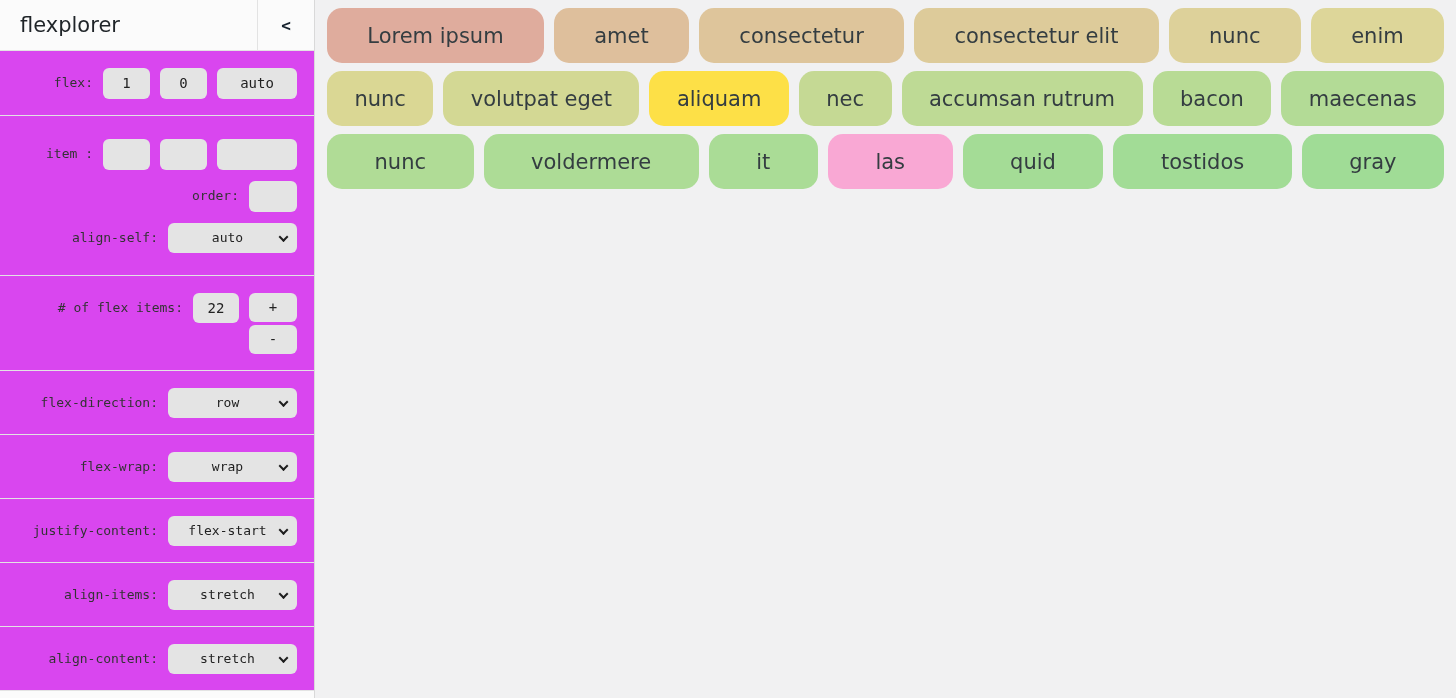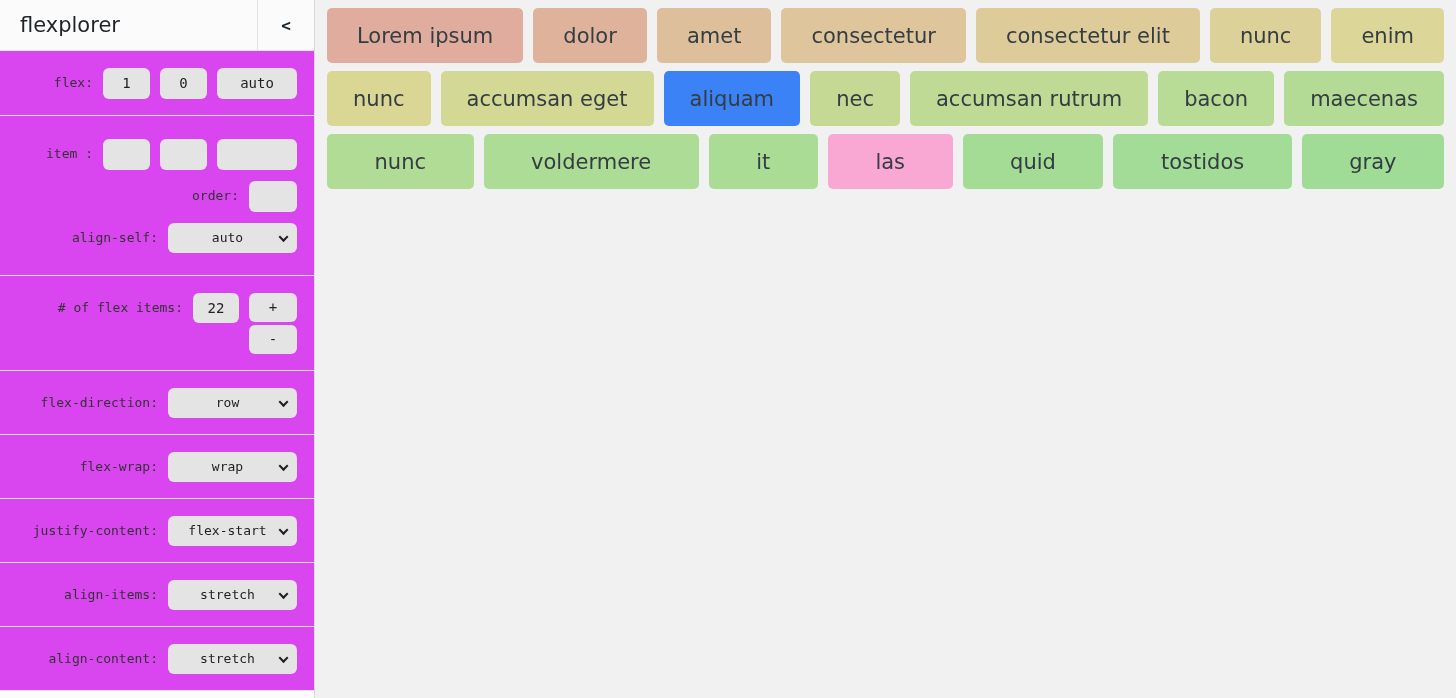--- a/index.html
+++ b/index.html
@@ -66,21 +66,21 @@
   .pm {
     width:48px; height:29px; background:#e4e4e4; border:none; border-radius:6px;
     font-family:"DejaVu Sans Mono", "Liberation Mono", monospace;
     font-size:14px; color:#222; cursor:pointer; line-height:1;
   }
 
   
   .main { flex:1; padding:4px 7px; background:#f1f1f2; overflow:hidden; }
   .flex-row { display:flex; width:100%; }
   .fi {
-    flex:1 0 auto; height:55px; margin:4px 5px; border-radius:5px;
+    flex:1 0 auto; height:55px; margin:4px 5px; border-radius:15px;
     display:flex; align-items:center; justify-content:center;
     font-size:21px; color:#343d41; cursor:pointer; padding:0 22px; white-space:nowrap;
   }
 </style>
 </head>
 <body>
 
 <div class="app">
 
   <aside class="sidebar">
@@ -182,32 +182,31 @@
       </div>
     </section>
 
     <div class="sb-rest"></div>
   </aside>
 
   <main class="main">
 
     <div class="flex-row">
       <div class="fi" style="background: rgb(223, 172, 157);">Lorem ipsum</div>
-      <div class="fi" style="background: rgb(223, 178, 156);">dolor</div>
       <div class="fi" style="background: rgb(222, 191, 156);">amet</div>
       <div class="fi" style="background: rgb(222, 197, 155);">consectetur</div>
       <div class="fi" style="background: rgb(221, 203, 154);">consectetur elit</div>
       <div class="fi" style="background: rgb(221, 209, 154);">nunc</div>
       <div class="fi" style="background: rgb(221, 214, 153);">enim</div>
     </div>
 
     <div class="flex-row">
       <div class="fi" style="background: rgb(218, 215, 148);">nunc</div>
-      <div class="fi" style="background: rgb(211, 216, 148);">accumsan eget</div>
-      <div class="fi" style="background: #3b82f6;">aliquam</div>
+      <div class="fi" style="background: rgb(211, 216, 148);">volutpat eget</div>
+      <div class="fi" style="background: #fde047;">aliquam</div>
       <div class="fi" style="background: rgb(197, 217, 148);">nec</div>
       <div class="fi" style="background: rgb(190, 218, 149);">accumsan rutrum</div>
       <div class="fi" style="background: rgb(184, 219, 149);">bacon</div>
       <div class="fi" style="background: rgb(179, 219, 150);">maecenas</div>
     </div>
 
     <div class="flex-row">
       <div class="fi" style="background: rgb(176, 220, 150);">nunc</div>
       <div class="fi" style="background: rgb(173, 220, 150);">voldermere</div>
       <div class="fi" style="background: rgb(170, 220, 150);">it</div>

